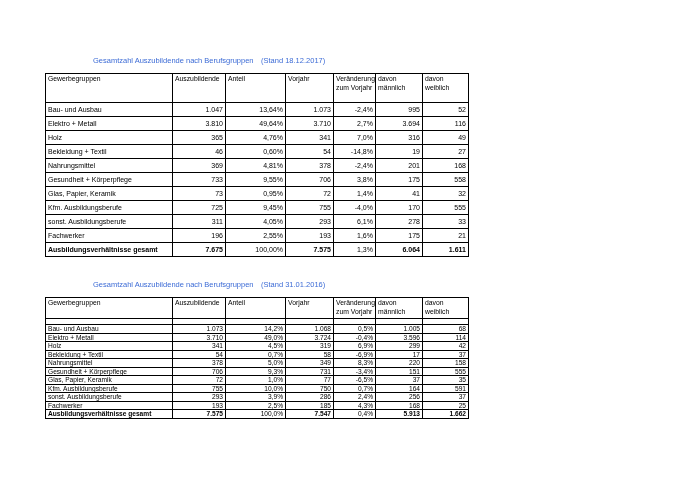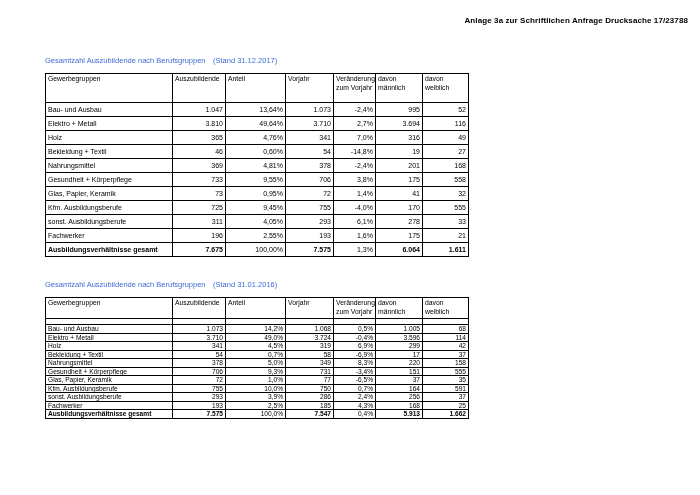--- a/index.html
+++ b/index.html
@@ -13,21 +13,21 @@
   .header-note{
     position:absolute;top:16px;right:12px;
     font-size:8px;font-weight:bold;letter-spacing:.1px;
   }
 
   .table-block{position:absolute;left:45px;width:423px;}
   .block-2017{top:56px;}
   .block-2016{top:280px;}
 
   .block-title{display:flex;align-items:baseline;font-size:7.5px;line-height:10px;margin-bottom:7px;}
-  .block-title .title{width:168px;flex:0 0 168px;}
+  .block-title .title{width:168px;flex:0 0 168px;margin-left:48px;}
 
   table{border-collapse:collapse;table-layout:fixed;width:423px;background:#fff;}
   th,td{border:1px solid #000;padding:0 2px;overflow:hidden;}
   th{font-weight:normal;text-align:left;vertical-align:top;font-size:6.8px;line-height:8.5px;padding-top:1px;}
   td{font-size:7px;}
   td.num{text-align:right;}
   td.label{text-align:left;}
   tfoot td{font-weight:bold;}
   tfoot td.normal{font-weight:normal;}
 
@@ -44,26 +44,25 @@
 
   col.c0{width:127px;} col.c1{width:53px;} col.c2{width:60px;}
   col.c3{width:48px;}  col.c4{width:42px;} col.c5{width:47px;}
   col.c6{width:46px;}
 </style>
 </head>
 <body>
 
 <div class="page">
 
-  <div class="header-note">Anlage 3a zur Schriftlichen Anfrage Drucksache 17/23788</div>
 
   <section class="table-block block-2017">
     <div class="block-title" style="color: rgb(61, 108, 214);">
       <span class="title">Gesamtzahl Auszubildende nach Berufsgruppen</span>
-      <span class="stand">(Stand 31.12.2017)</span>
+      <span class="stand">(Stand 18.12.2017)</span>
     </div>
     <table class="t1">
       <colgroup>
         <col class="c0">
           <col class="c1">
           <col class="c2">
           <col class="c3">
           <col class="c4">
           <col class="c5">
           <col class="c6">

